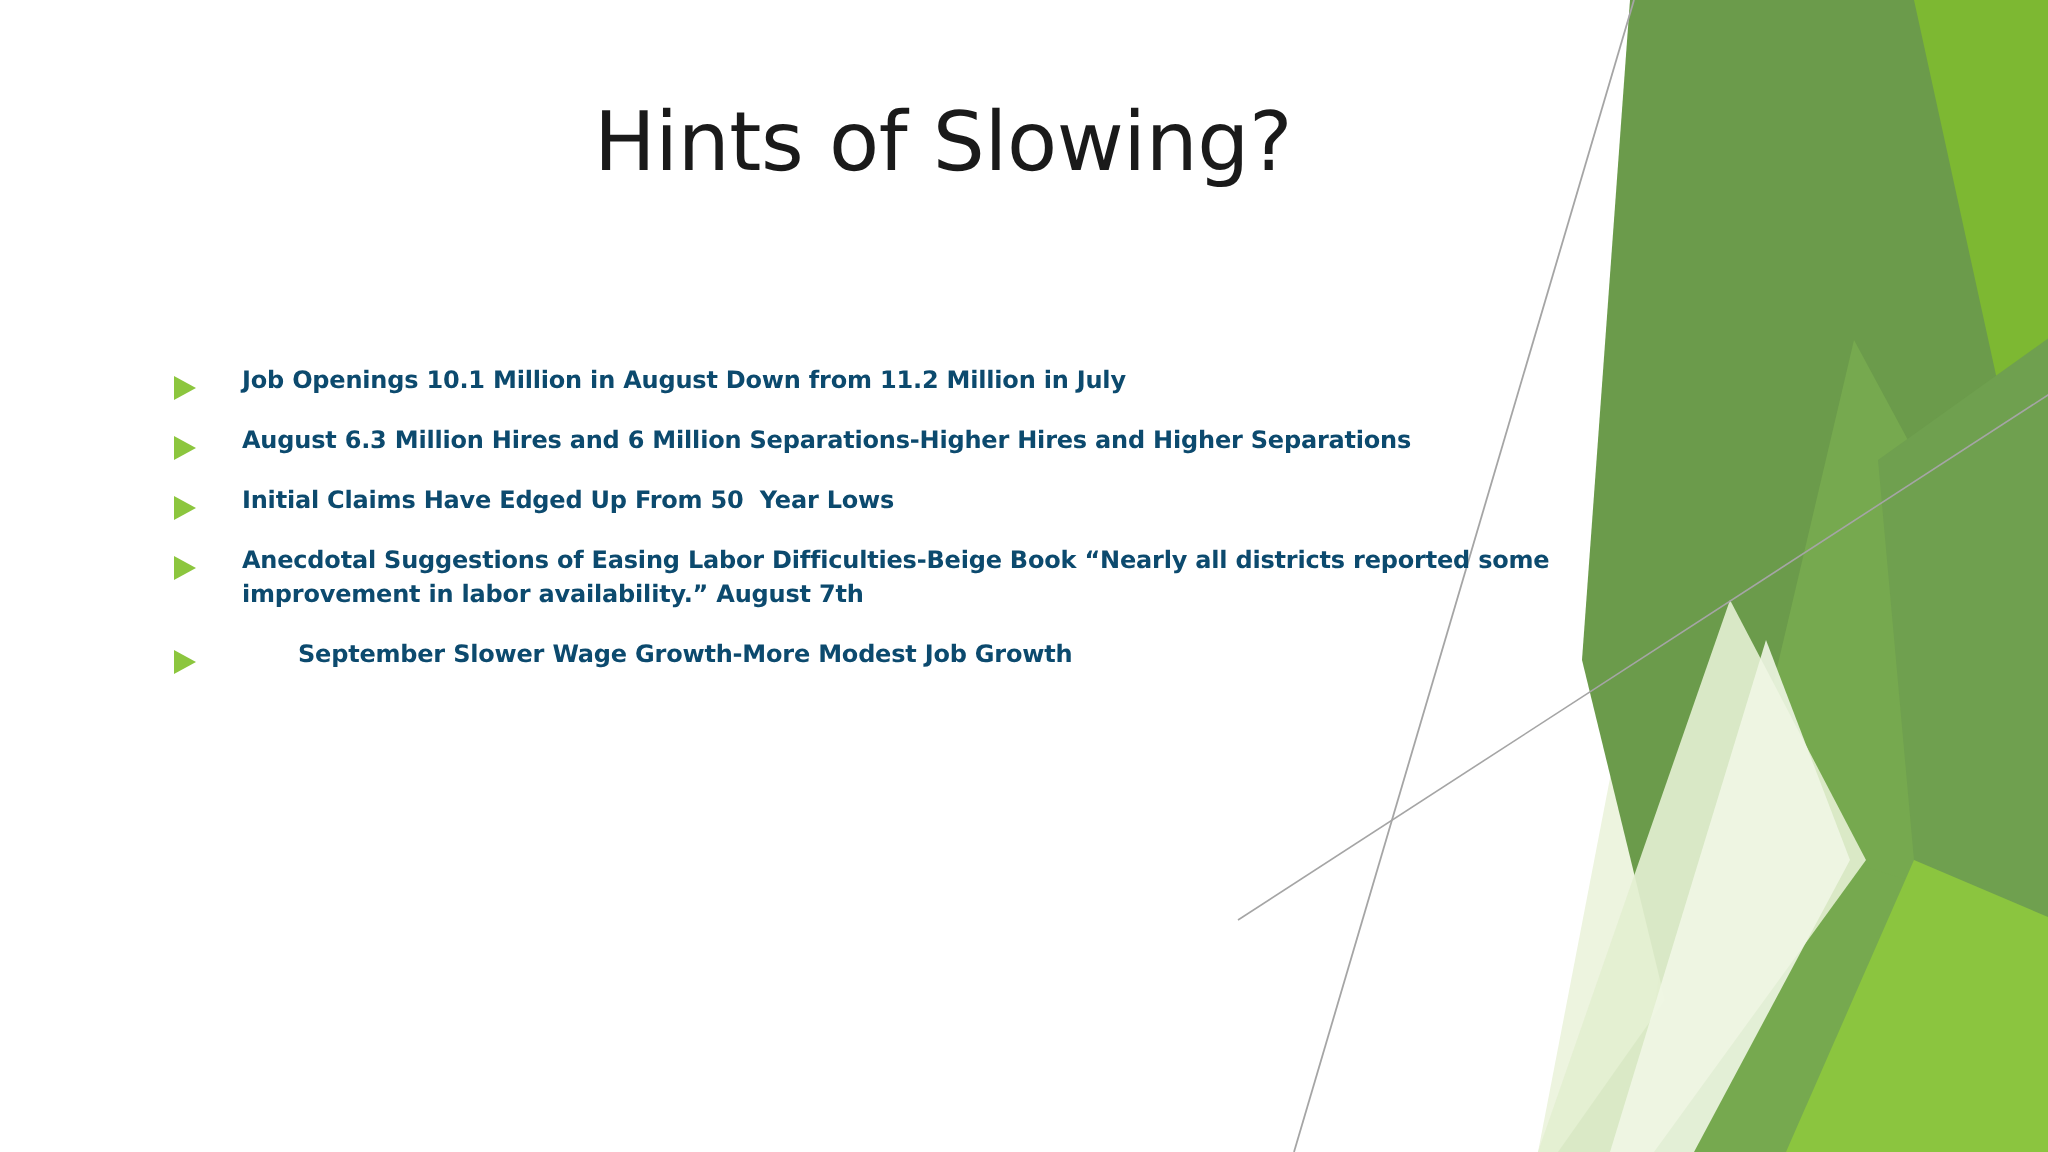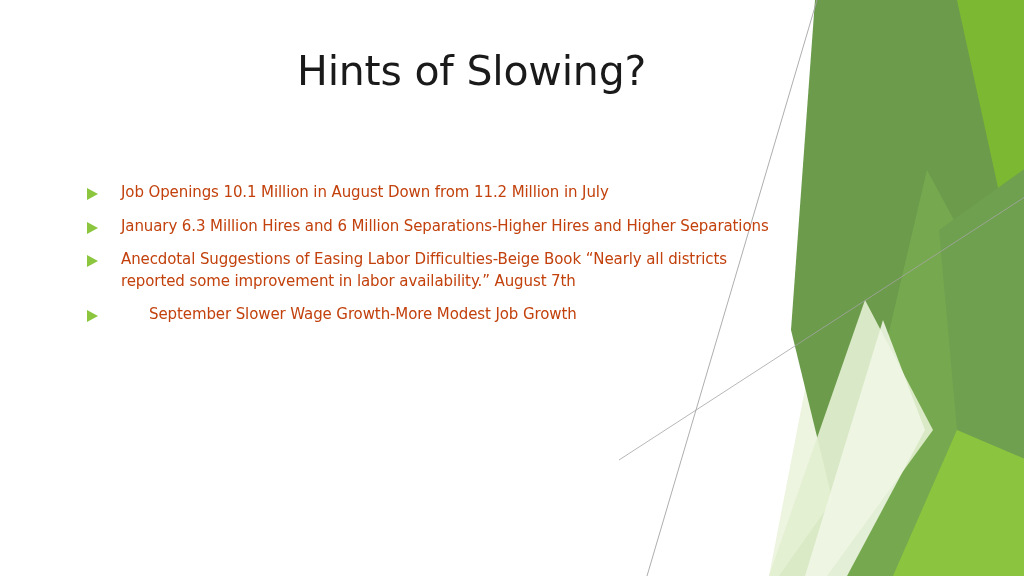--- a/index.html
+++ b/index.html
@@ -70,24 +70,24 @@
     line-height: 0;
   }
   .bullet-marker svg {
     display: block;
     width: 11px;
     height: 12px;
   }
   .bullet-text {
     flex: 1 1 auto;
     font-family: "DejaVu Sans", sans-serif;
-    font-size: 15px;
-    font-weight: 400;
+    font-size: 12px;
+    font-weight: 700;
     line-height: 1.44;
-    color: #c2410c;
+    color: #0c4a6e;
     letter-spacing: -0.1px;
     white-space: pre-wrap;
   }
 </style>
 </head>
 <body>
 
 <div id="slide">
 
   <div id="decor">
@@ -137,23 +137,31 @@
       <span class="bullet-text">Job Openings 10.1 Million in August Down from 11.2 Million in July</span>
     </div>
 
 
     <div class="bullet-row">
       <span class="bullet-marker">
         <svg viewBox="0 0 11 12" xmlns="http://www.w3.org/2000/svg">
           <polygon points="0,0 11,6 0,12" fill="#8CC63E"></polygon>
         </svg>
       </span>
-      <span class="bullet-text">January 6.3 Million Hires and 6 Million Separations-Higher Hires and Higher Separations</span>
+      <span class="bullet-text">August 6.3 Million Hires and 6 Million Separations-Higher Hires and Higher Separations</span>
     </div>
 
+    <div class="bullet-row">
+      <span class="bullet-marker">
+        <svg viewBox="0 0 11 12" xmlns="http://www.w3.org/2000/svg">
+          <polygon points="0,0 11,6 0,12" fill="#8CC63E"></polygon>
+        </svg>
+      </span>
+      <span class="bullet-text">Initial Claims Have Edged Up From 50  Year Lows</span>
+    </div>
 
     <div class="bullet-row">
       <span class="bullet-marker">
         <svg viewBox="0 0 11 12" xmlns="http://www.w3.org/2000/svg">
           <polygon points="0,0 11,6 0,12" fill="#8CC63E"></polygon>
         </svg>
       </span>
       <span class="bullet-text">Anecdotal Suggestions of Easing Labor Difficulties-Beige Book “Nearly all districts reported some improvement in labor availability.” August 7th</span>
     </div>
 

